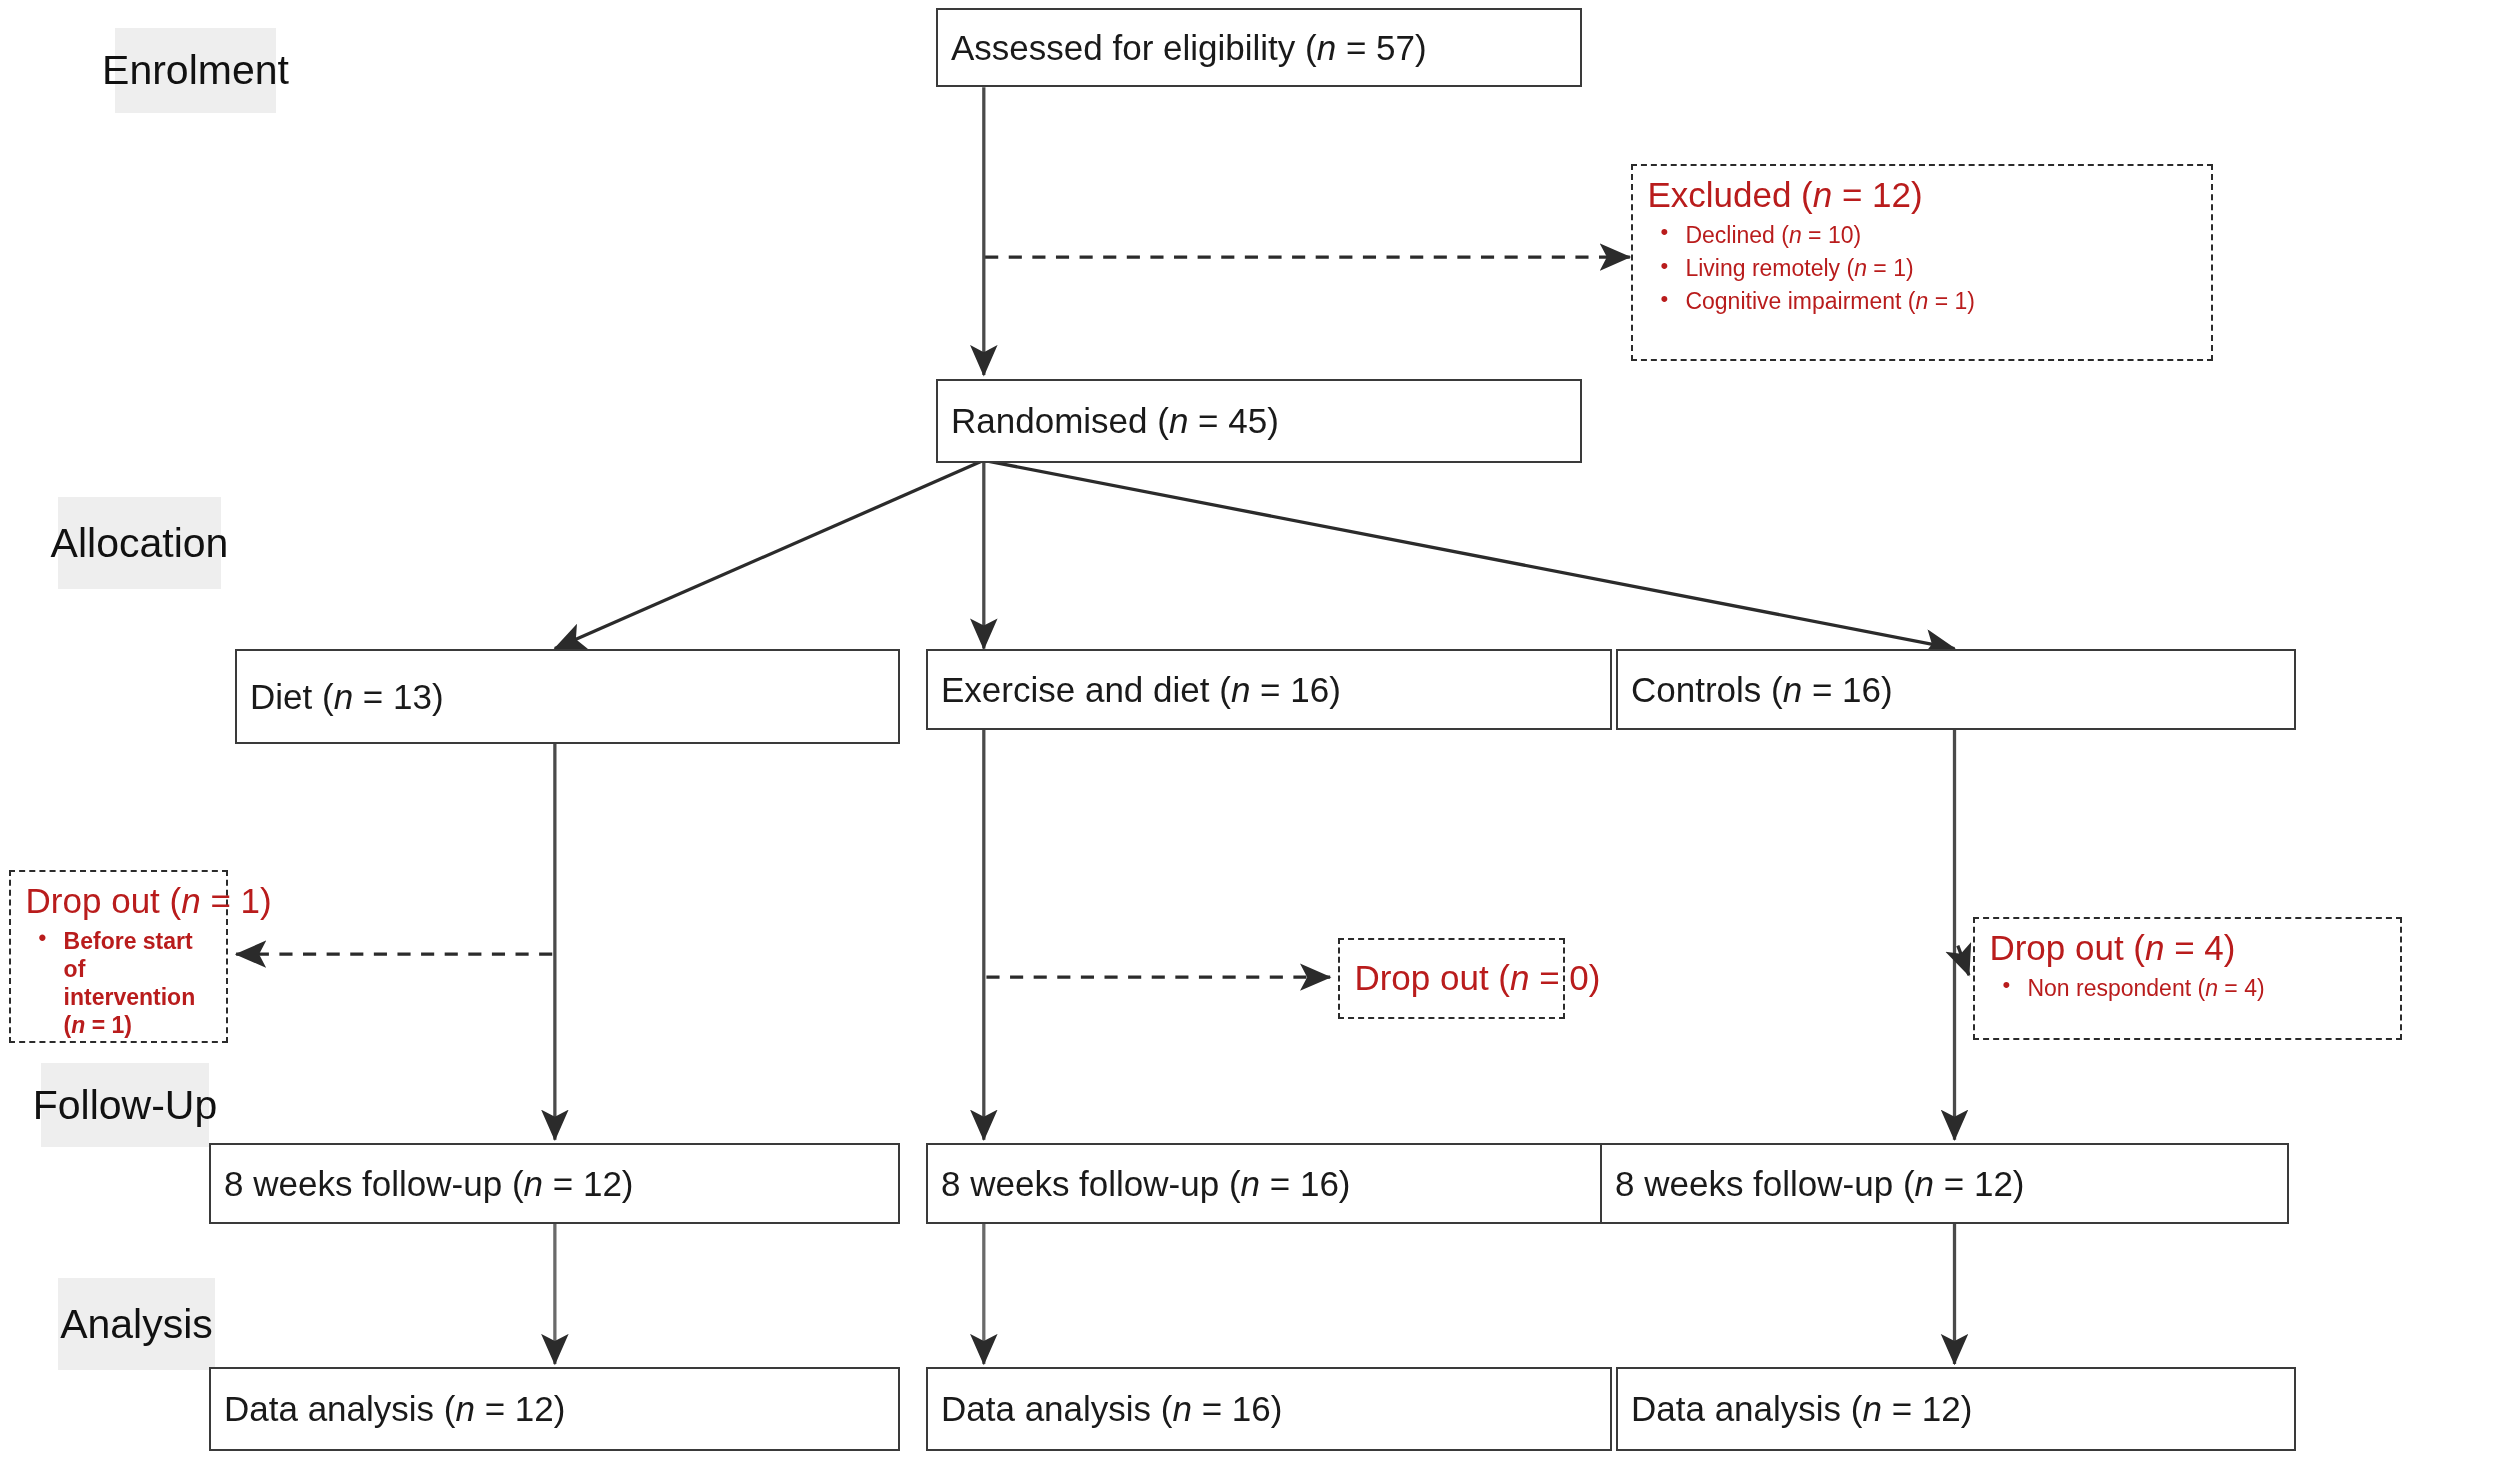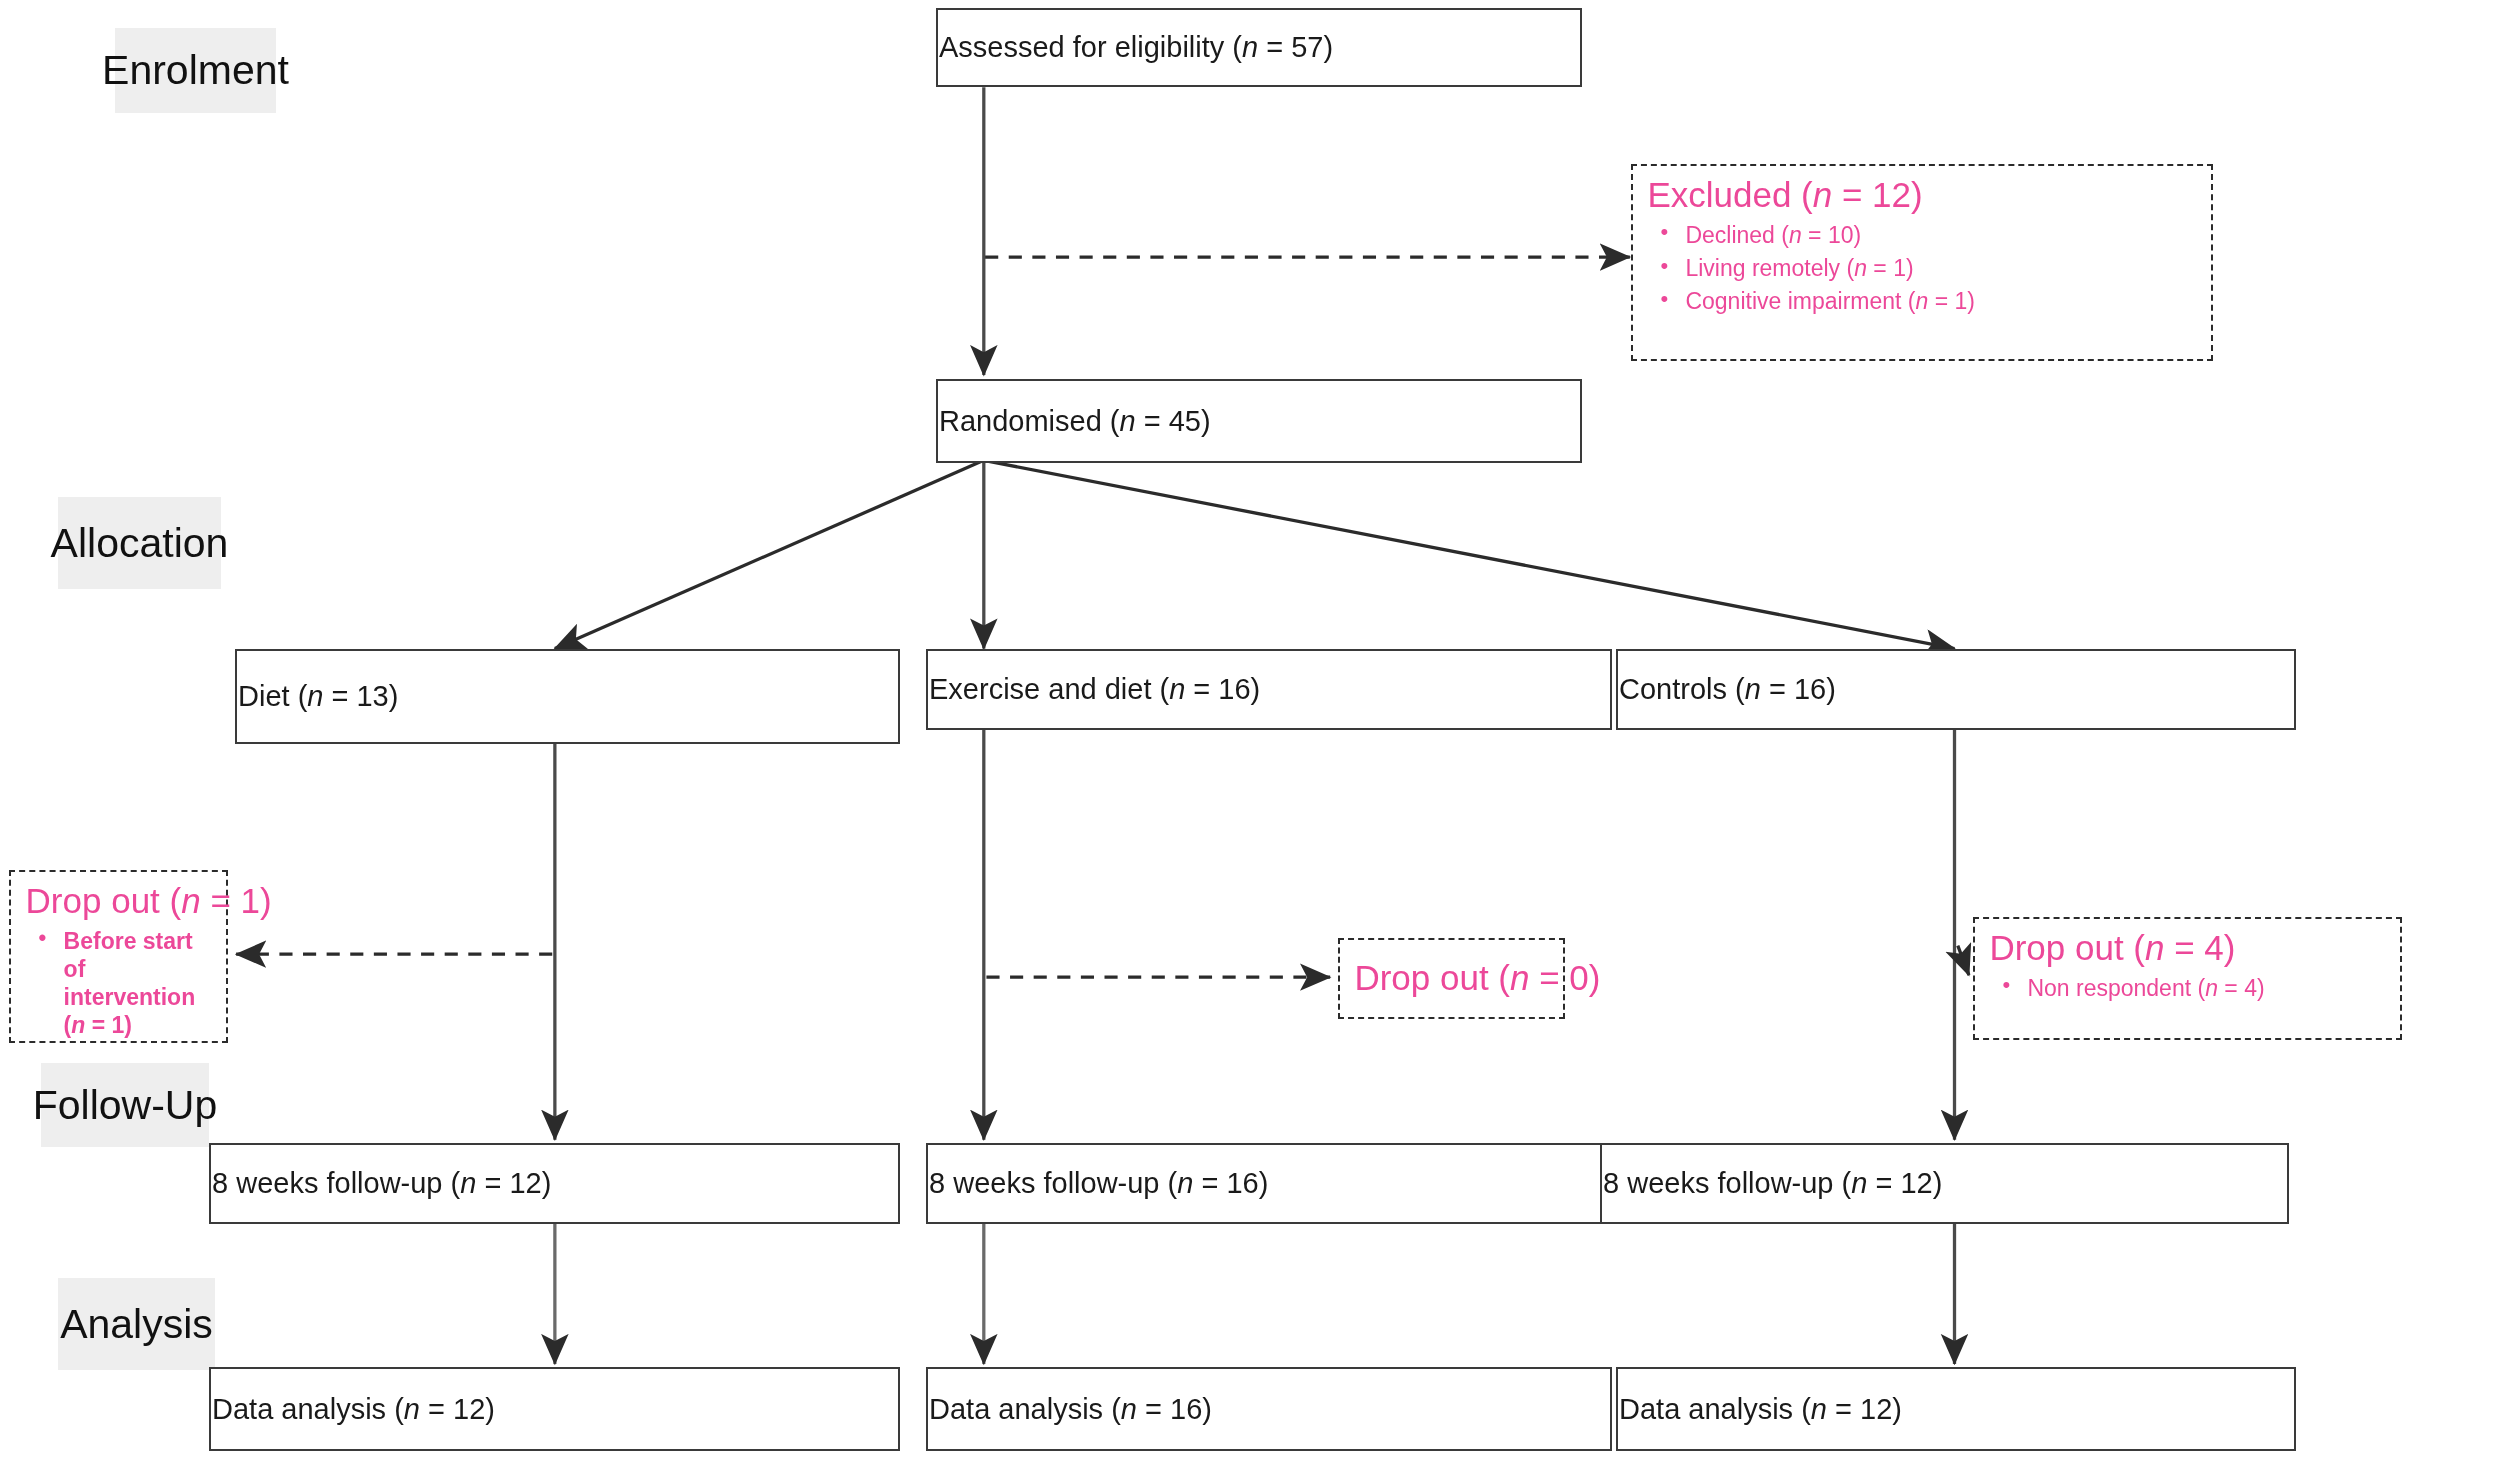--- a/index.html
+++ b/index.html
@@ -31,34 +31,34 @@
     box-sizing: border-box;
   }
   
   .node {
     position: absolute;
     border: 2.6px solid #3a3a3a;
     background: #ffffff;
     box-sizing: border-box;
     display: flex;
     align-items: center;
-    padding-left: 1px;
+    padding-left: 13px;
     color: #1a1a1a;
-    font-size: 29px;
+    font-size: 35px;
     line-height: 1.12;
     white-space: nowrap;
   }
   
   .node-dashed {
     position: absolute;
     border: 2.6px dashed #2b2b2b;
     background: #ffffff;
     box-sizing: border-box;
     padding: 9.2px 11.8px 9.2px 14.4px;
-    color: #ec4899;
+    color: #b91c1c;
     font-size: 33px;
     line-height: 1.2;
     box-sizing: border-box;
   }
   .node-dashed .title {
     font-size: 35px;
     line-height: 1.15;
     margin-bottom: 3.9px;
     white-space: nowrap;
   }

